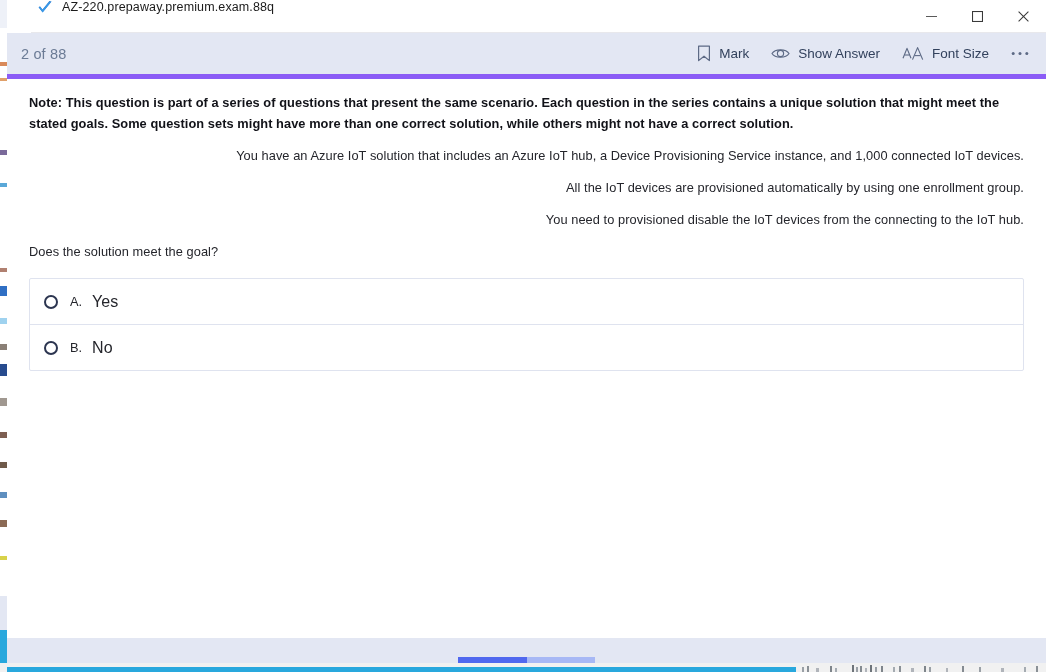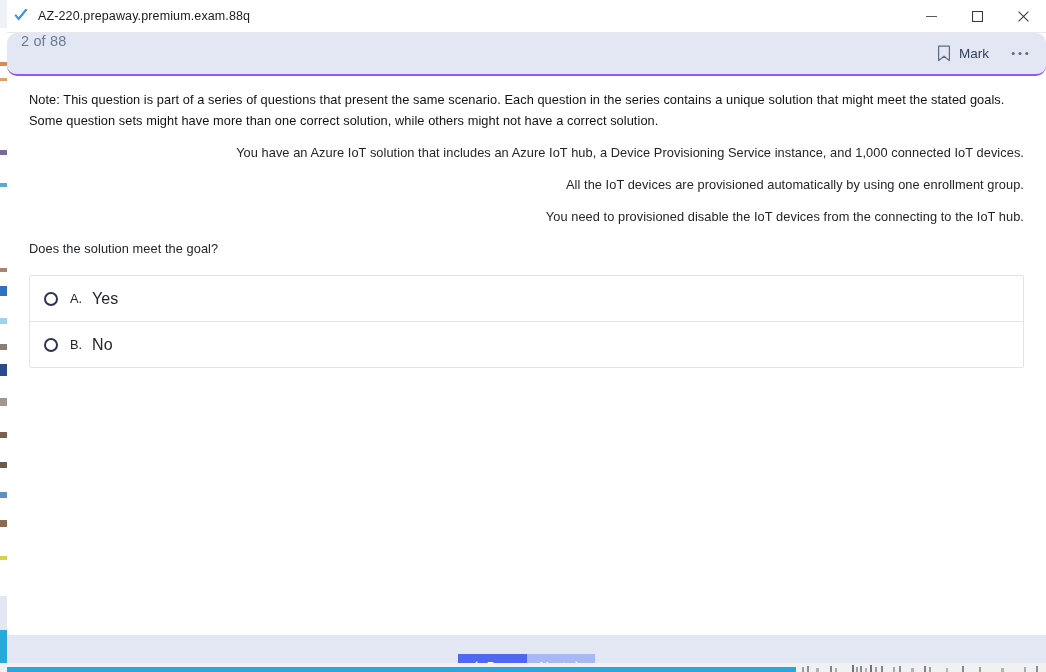--- a/index.html
+++ b/index.html
@@ -70,21 +70,21 @@
     overflow: hidden;
   }
 
   
   #title-bar {
     position: relative;
     height: 32px;
     background: #ffffff;
     border-bottom: 1px solid #e8e8ec;
     display: flex;
-    align-items: center;
+    margin-left: 24px;
   }
   #app-logo {
     width: 16px; height: 16px;
     margin-left: 6px; margin-right: 9px;
     flex: 0 0 auto;
     display: block;
   }
   #title-text {
     font-size: 12.5px;
     color: #1b1b1b;
@@ -105,23 +105,22 @@
     cursor: default;
   }
   .win-glyph { display: block; }
 
   
   #toolbar {
     position: relative;
     height: 41px;
     background: #e3e7f3;
     display: flex;
-    align-items: flex-start;
-    border-bottom: 2px solid #8b5cf6;
-    border-radius: 10px;
+    align-items: center;
+    border-bottom: 5px solid #8b5cf6;
   }
   #question-counter {
     margin-left: 14px;
     font-size: 14.5px;
     color: #6b7b95;
     letter-spacing: .01em;
   }
   #toolbar-actions {
     position: absolute;
     right: 6px;
@@ -169,21 +168,21 @@
     padding: 14px 22px 0 22px;
   }
   .q-para {
     margin: 0 0 10px 0;
     font-size: 12.8px;
     line-height: 1.62;
     color: #24252b;
     letter-spacing: .005em;
   }
   .q-para.strong {
-    font-weight: normal;
+    font-weight: bold;
     color: #111218;
     margin-bottom: 12px;
   }
   .q-para.spaced { margin-bottom: 11px; text-align: right; }
 
   
   #answers {
     margin: 16px 22px 0 22px;
     border: 1px solid #dfe3ef;
     border-radius: 2px;
@@ -321,21 +320,37 @@
 
     <div id="toolbar-actions">
 
       <div class="tb-item">
         <svg class="tb-ico" width="14" height="17" viewBox="0 0 14 17">
           <path d="M1.6 1.1 H12.4 V15.6 L7 11.2 L1.6 15.6 Z" fill="none" stroke="#5d6a85" stroke-width="1.2" stroke-linejoin="round"></path>
         </svg>
         <span class="tb-label">Mark</span>
       </div>
 
-
+      <div class="tb-item">
+        <svg class="tb-ico" width="19" height="15" viewBox="0 0 19 15">
+          <path d="M1 7.5 C4 2.6 15 2.6 18 7.5 C15 12.4 4 12.4 1 7.5 Z" fill="none" stroke="#5d6a85" stroke-width="1.15"></path>
+          <circle cx="9.5" cy="7.5" r="3.1" fill="none" stroke="#5d6a85" stroke-width="1.15"></circle>
+        </svg>
+        <span class="tb-label">Show Answer</span>
+      </div>
+
+      <div class="tb-item">
+        <svg class="tb-ico" width="22" height="16" viewBox="0 0 22 16">
+          <path d="M1 12.2 L5 2.4 L9 12.2" fill="none" stroke="#5d6a85" stroke-width="1.15" stroke-linejoin="round"></path>
+          <path d="M2.5 9.0 H7.5" stroke="#5d6a85" stroke-width="1.1"></path>
+          <path d="M10.5 13.6 L15.6 1.6 L20.7 13.6" fill="none" stroke="#5d6a85" stroke-width="1.15" stroke-linejoin="round"></path>
+          <path d="M12.6 9.6 H18.6" stroke="#5d6a85" stroke-width="1.1"></path>
+        </svg>
+        <span class="tb-label">Font Size</span>
+      </div>
 
 
       <div class="tb-more">
         <svg width="18" height="5" viewBox="0 0 18 5">
           <circle cx="2.2" cy="2.5" r="1.5" fill="#5d6a85"></circle>
           <circle cx="9" cy="2.5" r="1.5" fill="#5d6a85"></circle>
           <circle cx="15.8" cy="2.5" r="1.5" fill="#5d6a85"></circle>
         </svg>
       </div>
 

